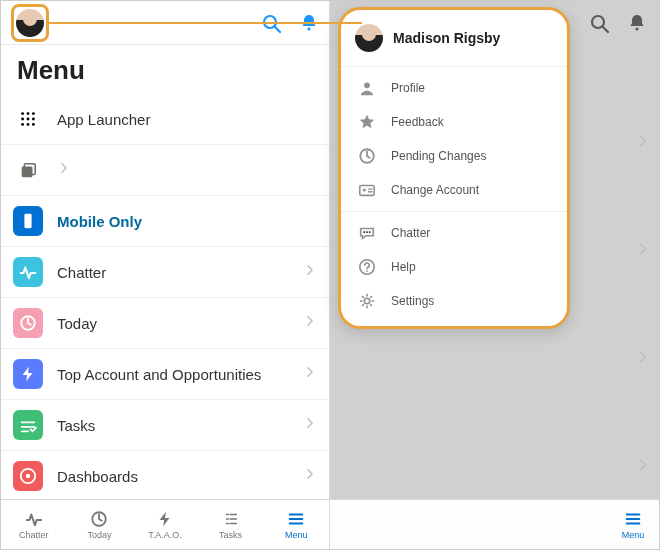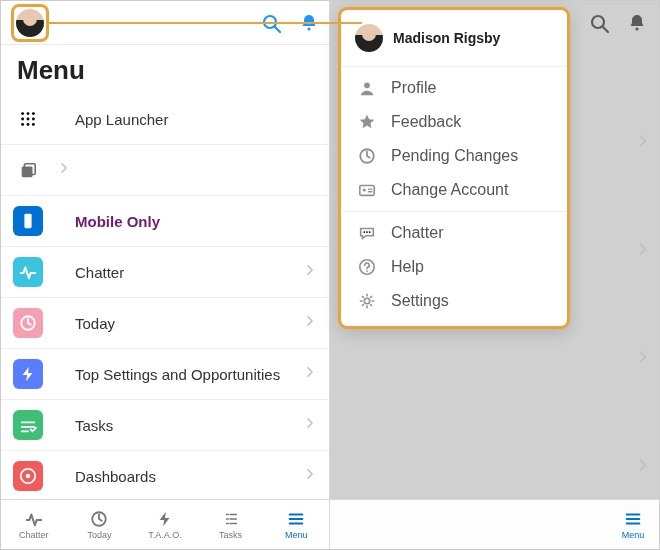--- a/index.html
+++ b/index.html
@@ -17,46 +17,46 @@
   .avatar-hl { border: 3px solid #e8a33d; border-radius: 8px; padding: 2px; }
 
   .icon { width: 20px; height: 20px; display:inline-flex; align-items:center; justify-content:center; }
   .icon svg { width: 100%; height: 100%; }
 
   
   .menu-heading { font-size: 26px; font-weight: 600; color: #222; padding: 10px 16px 8px; }
 
   
   .row { display: flex; align-items: center; padding: 10px 12px; border-bottom: 1px solid #eee; gap: 14px; background:#fff; }
-  .row .label { flex: 1; font-size: 15px; color: #333; margin-left: 18px; }
-  .row.bold .label { font-weight: 700; color:#701a75; }
+  .row .label { flex: 1; font-size: 15px; color: #333; }
+  .row.bold .label { font-weight: 700; color:#0369a1; }
   .chev { color: #bdbdbd; }
   .tile { width: 30px; height: 30px; border-radius: 6px; display:flex; align-items:center; justify-content:center; color:#fff; flex-shrink:0; }
   .tile svg { width: 18px; height: 18px; }
   .tile-gray { color:#706e6b; background:transparent; }
 
   .scroll { flex:1; overflow:hidden; }
 
   
   .tabbar { height: 50px; border-top: 1px solid #d8d8d8; display:flex; }
   .tab { flex:1; display:flex; flex-direction:column; align-items:center; justify-content:center; gap:2px; color:#777; font-size:9px; }
   .tab.active { color:#0070d2; }
   .tab svg { width:18px; height:18px; }
 
   
   .dim { position:absolute; inset:0; background: rgba(120,120,120,0.35); }
   .right-topbar { position:absolute; top:0; left:0; right:0; height:44px; display:flex; align-items:center; justify-content:flex-end; padding:0 12px; gap:18px; color:#5b5b5b; }
   .right-chevrons { position:absolute; right:8px; top:120px; display:flex; flex-direction:column; gap:68px; color:#bdbdbd; }
   .right-chevrons .chev { height:40px; display:flex; align-items:center; }
 
-  .popover { position:absolute; top:6px; left:8px; width: 232px; background:#fff; border-radius:9px; border:3px solid #e8a33d; box-shadow: 0 4px 16px rgba(0,0,0,.15); padding: 8px 0; }
+  .popover { position:absolute; top:6px; left:8px; width: 232px; background:#fff; border-radius:22px; border:3px solid #e8a33d; box-shadow: 0 4px 16px rgba(0,0,0,.15); padding: 8px 0; }
   .pop-head { display:flex; align-items:center; gap:10px; padding: 6px 14px 10px; }
   .pop-head .name { font-weight:700; font-size:14px; color:#222; }
   .pop-sep { height:1px; background:#eee; margin: 4px 0; }
-  .pop-row { display:flex; align-items:center; gap:14px; padding: 8px 16px; color:#555; font-size:16px; }
+  .pop-row { display:flex; align-items:center; gap:14px; padding: 8px 16px; color:#555; font-size:12px; }
   .pop-row .picon { width:20px; color:#919191; display:flex; align-items:center; justify-content:center; }
   .pop-row .picon svg { width:18px; height:18px; }
 
   .right-tabbar { position:absolute; bottom:0; left:0; right:0; height:50px; border-top:1px solid #d8d8d8; background:#fdfdfd; display:flex; justify-content:flex-end; }
   .right-tabbar .tab { flex:0 0 52px; }
 
   
   .connector { position:absolute; top:22px; left:46px; width:316px; height:2px; background:#e8a33d; z-index:50; }
 </style>
 </head>
@@ -231,21 +231,21 @@
           <span class="chev"><svg viewBox="0 0 20 20" width="14" height="14">
               <use href="#i-chev"></use>
             </svg></span>
         </div>
         <div class="row">
           <div class="tile" style="background: rgb(90, 124, 255);">
             <svg viewBox="0 0 20 20">
               <use href="#i-bolt"></use>
             </svg>
           </div>
-          <div class="label">Top Settings and Opportunities</div>
+          <div class="label">Top Account and Opportunities</div>
           <span class="chev"><svg viewBox="0 0 20 20" width="14" height="14">
               <use href="#i-chev"></use>
             </svg></span>
         </div>
         <div class="row">
           <div class="tile" style="background: rgb(63, 191, 118);">
             <svg viewBox="0 0 20 20">
               <use href="#i-check"></use>
             </svg>
           </div>

